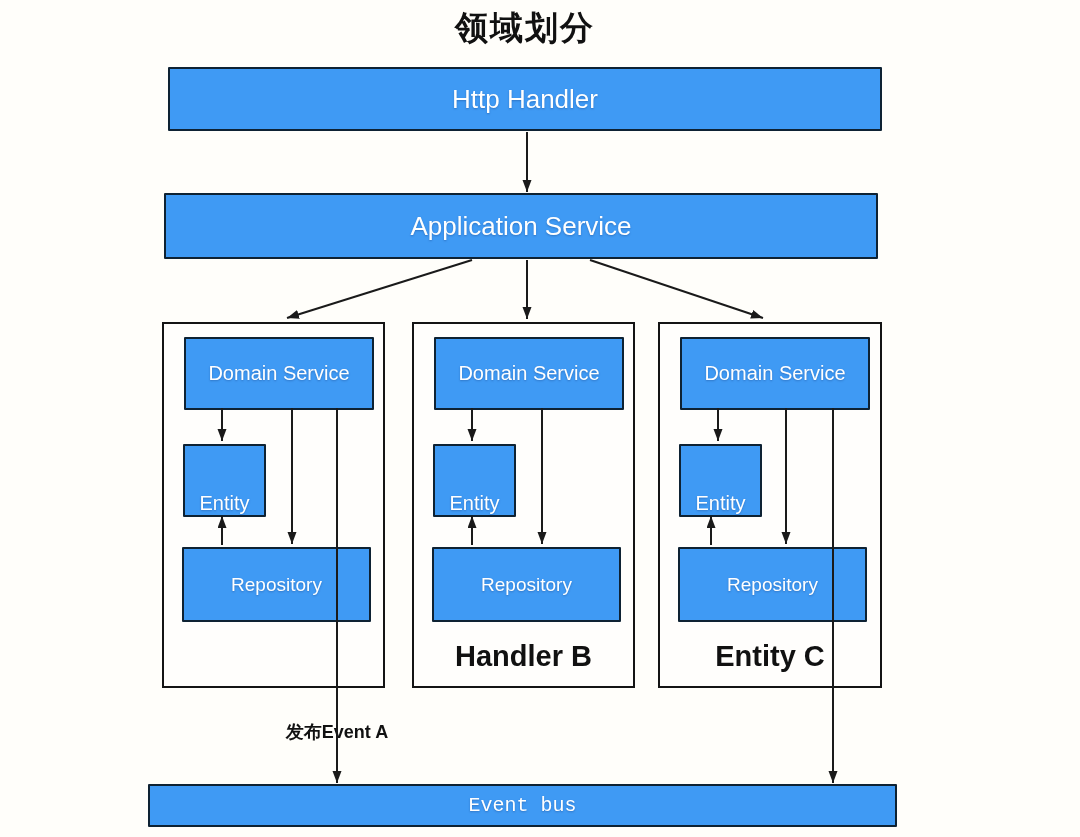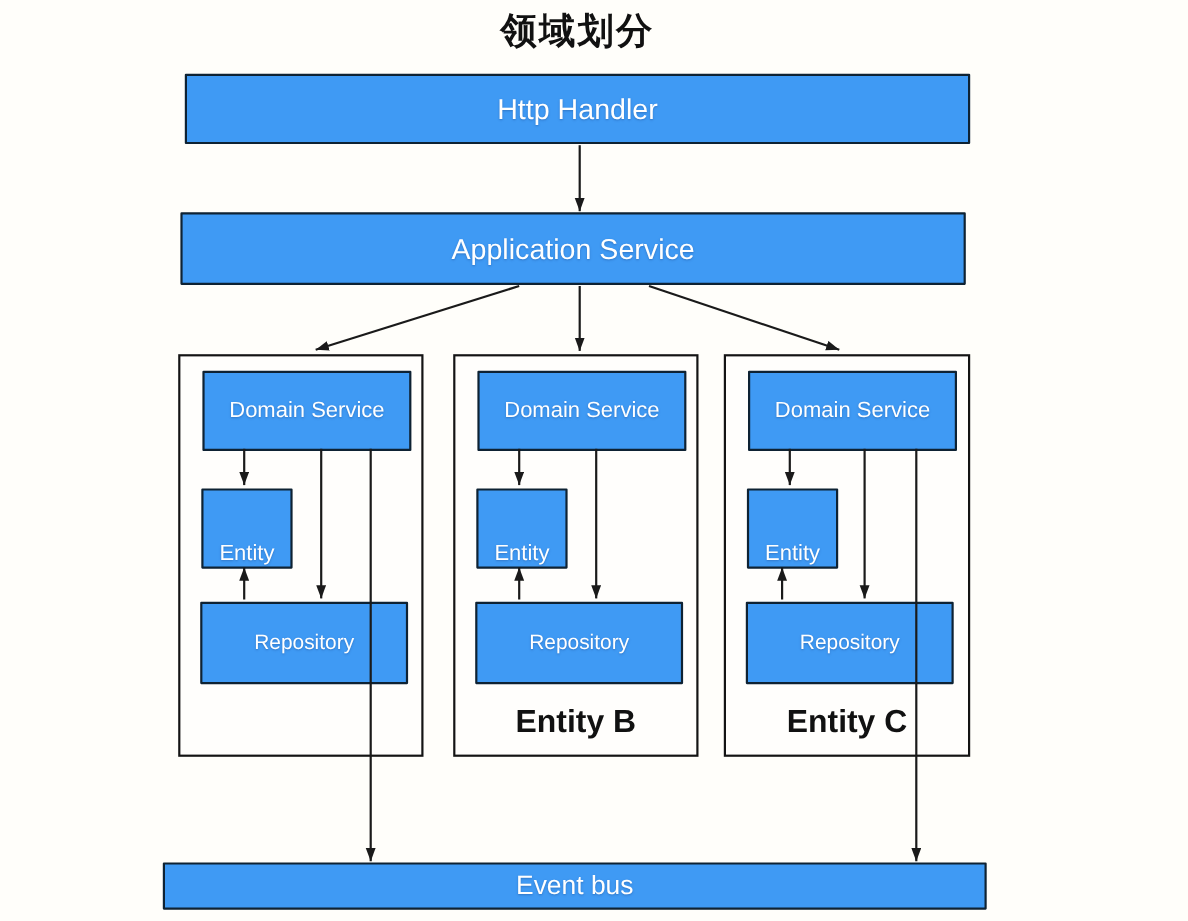--- a/index.html
+++ b/index.html
@@ -43,21 +43,21 @@
 
   .domain-label{position:absolute;left:0;top:316px;width:100%;text-align:center;
     font-size:29px;font-weight:bold;color:var(--label-text);}
 
   .event-label{position:absolute;top:720px;width:180px;text-align:center;
     font-size:18px;font-weight:bold;color:var(--label-text);}
   .publish{left:247px;}
   .subscribe{left:743px;}
 
   .bus{left:148px;top:784px;width:749px;height:43px;}
-  .bus span{font-size:24px;}
+  .bus span{font-size:20px;font-family:Liberation Mono, monospace;}
 
   svg.arrows{position:absolute;left:0;top:0;width:1080px;height:837px;z-index:5;pointer-events:none;}
   svg.arrows line{stroke:var(--arrow);stroke-width:2;}
 </style>
 </head>
 <body>
 
 <div class="canvas">
 
   <div class="title">领域划分</div>
@@ -85,36 +85,37 @@
   <div class="domain domain-b">
     <div class="bluebox ds">
       <span>Domain Service</span>
     </div>
     <div class="bluebox entity">
       <span>Entity</span>
     </div>
     <div class="bluebox repo">
       <span>Repository</span>
     </div>
-    <div class="domain-label">Entity B</div>
+    <div class="domain-label">Handler B</div>
   </div>
 
   <div class="domain domain-c">
     <div class="bluebox ds">
       <span>Domain Service</span>
     </div>
     <div class="bluebox entity">
       <span>Entity</span>
     </div>
     <div class="bluebox repo">
       <span>Repository</span>
     </div>
     <div class="domain-label">Entity C</div>
   </div>
 
+  <div class="event-label publish">发布Event A</div>
 
   <div class="bluebox bus">
     <span>Event bus</span>
   </div>
 
   <svg class="arrows" viewBox="0 0 1080 837">
     <defs>
       <marker id="ah" markerUnits="userSpaceOnUse" markerWidth="13" markerHeight="10" refX="12" refY="4.5" orient="auto">
         <path d="M0,0 L12,4.5 L0,9 Z" fill="#1a1a1a"></path>
       </marker>

